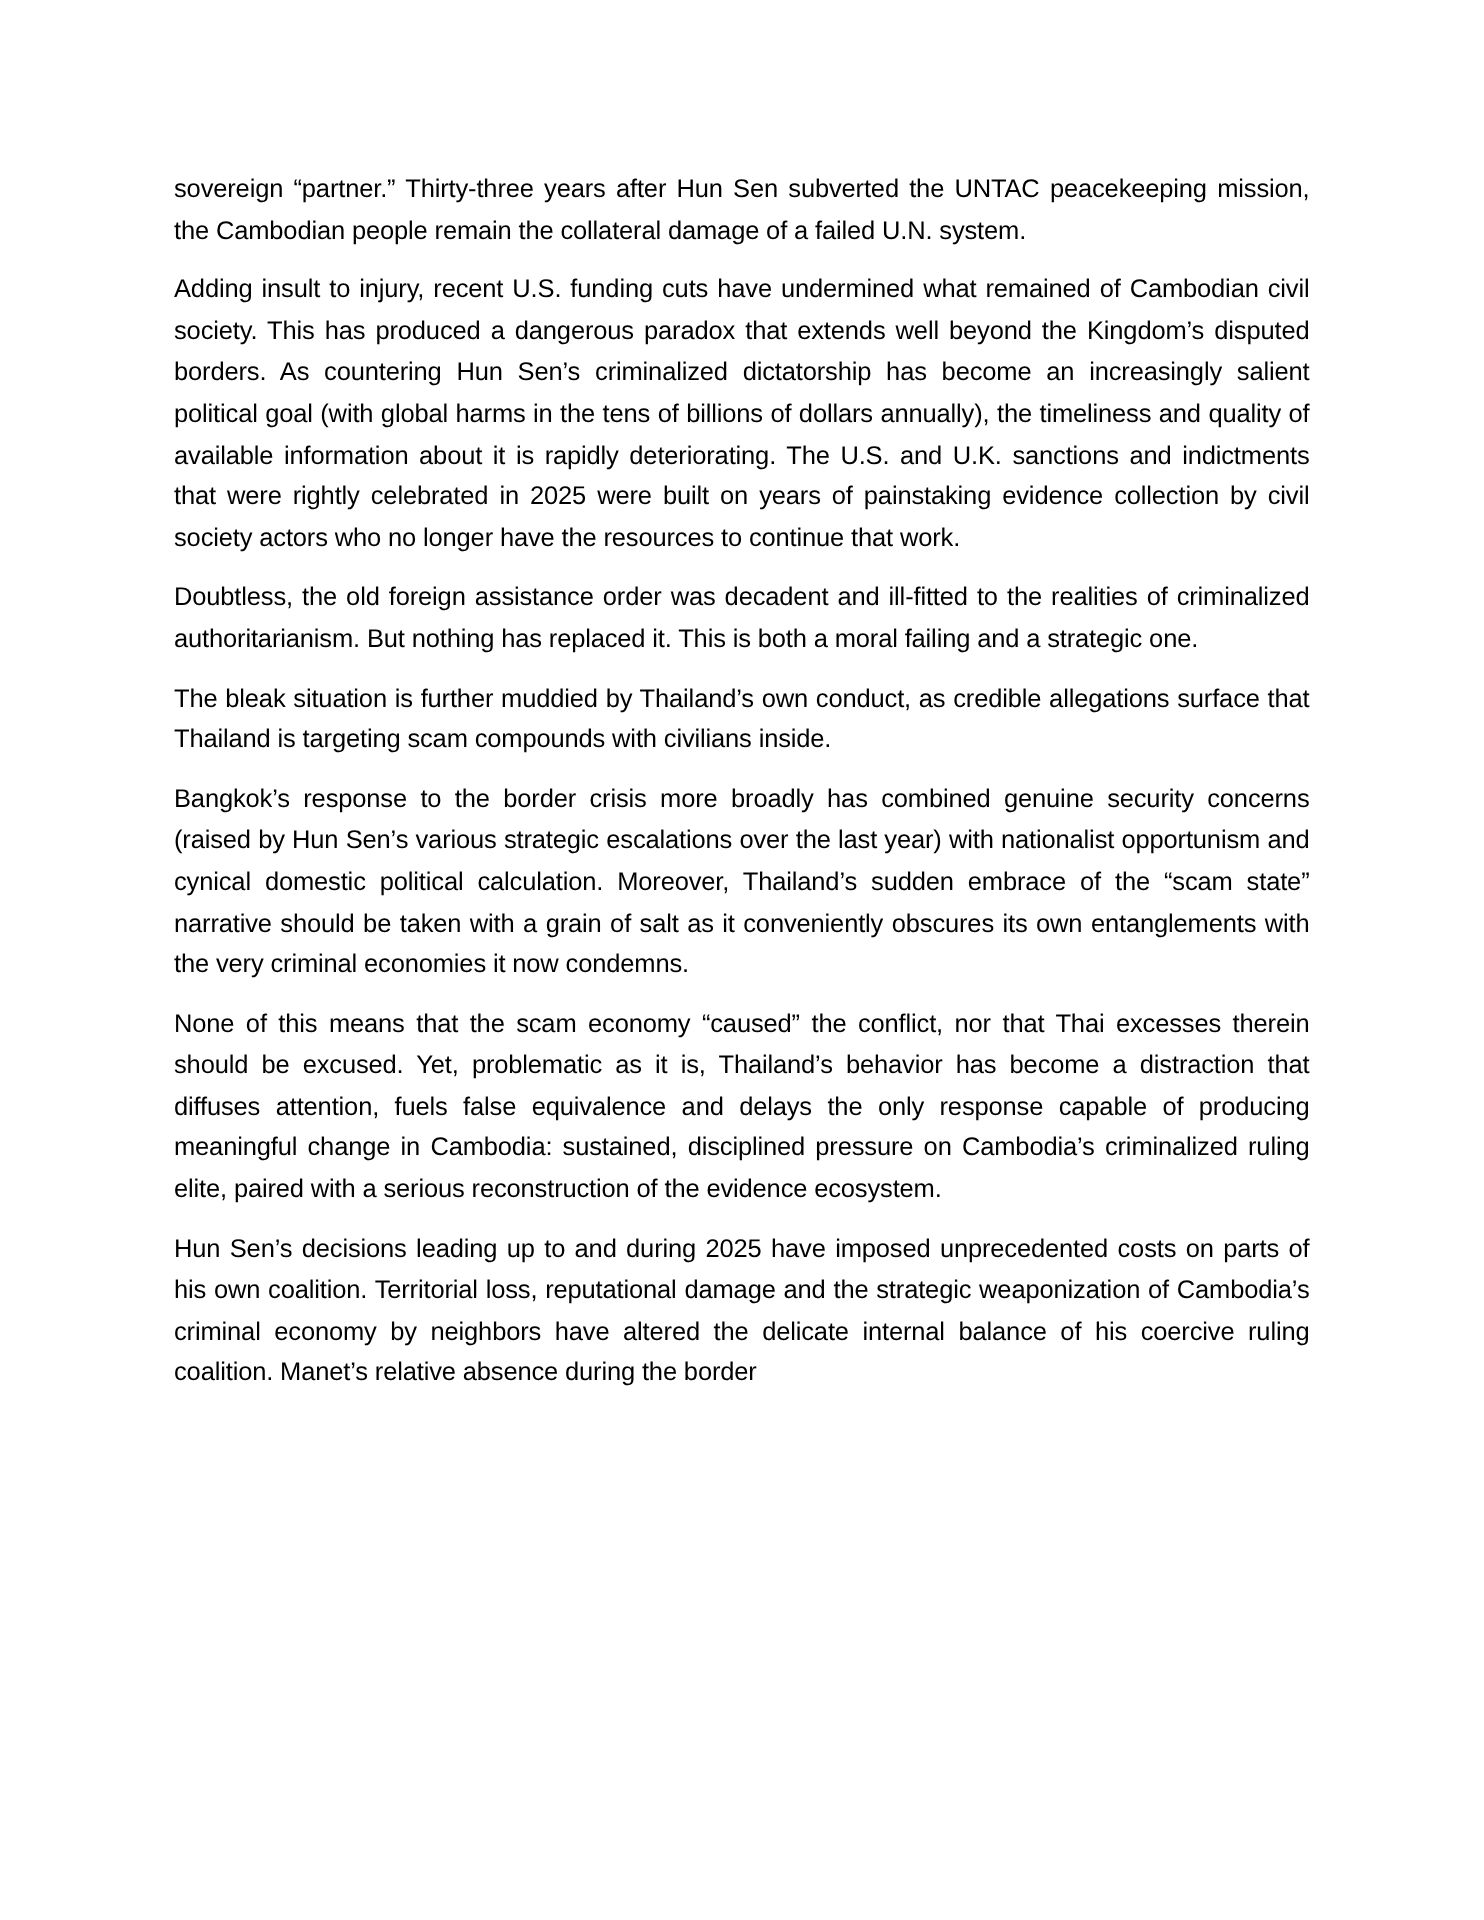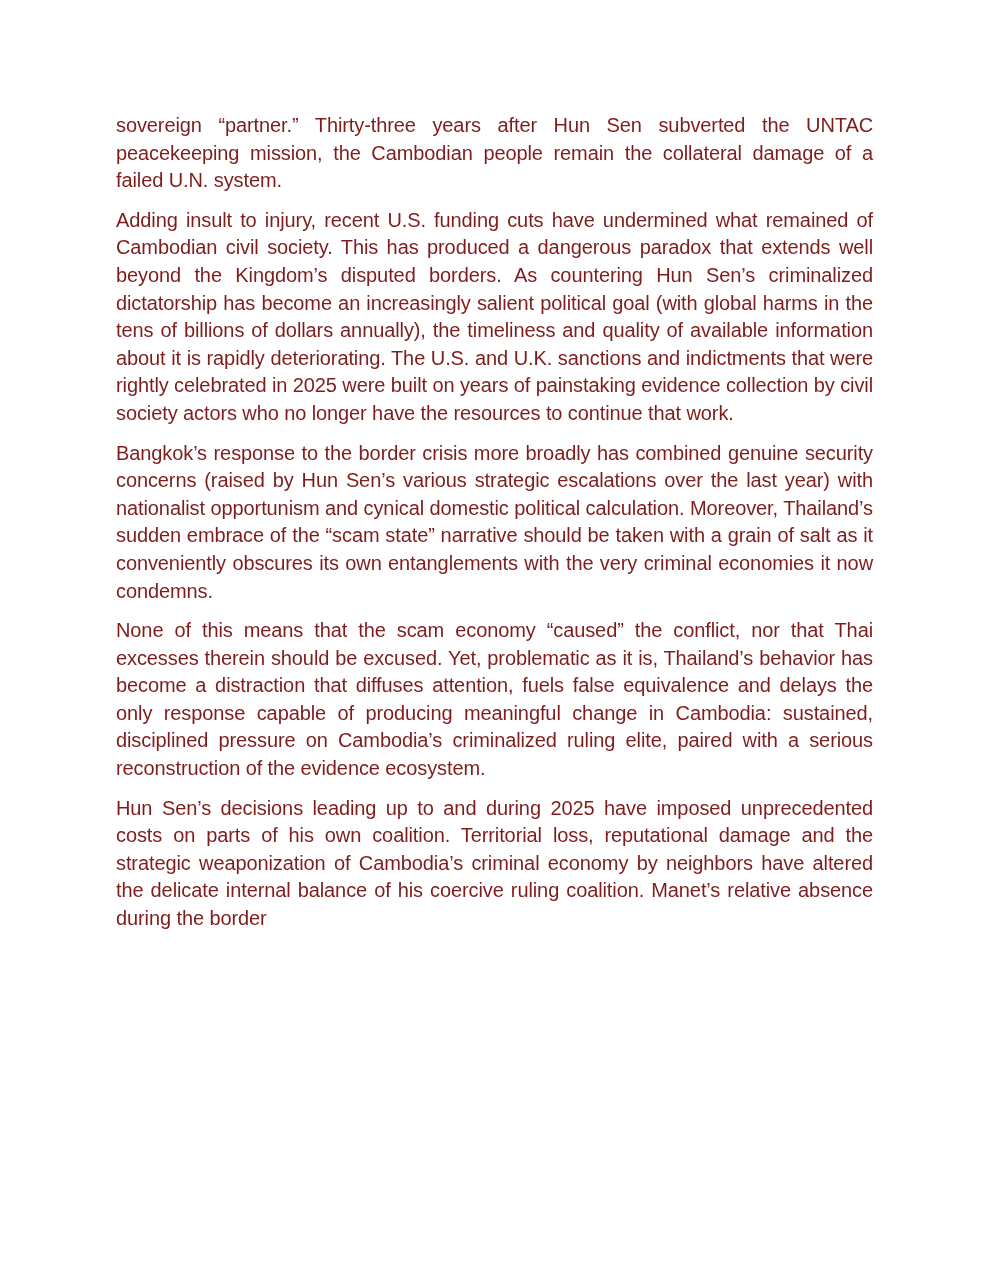--- a/index.html
+++ b/index.html
@@ -15,31 +15,33 @@
   }
   .page {
     box-sizing: border-box;
     width: 989px;
     height: 1280px;
     padding: 112px 116px 0 116px;
     background: #ffffff;
   }
   .page p {
     margin: 0 0 12px 0;
-    font-size: 20px;
+    font-size: 17px;
     line-height: 27.6px;
-    color: #7f1d1d;
+    color: #000000;
     text-align: justify;
     letter-spacing: -0.1px;
     hyphens: none;
     -webkit-font-smoothing: antialiased;
   }
 </style>
 </head>
 <body>
 
 <div class="page">
   <p>sovereign “partner.” Thirty-three years after Hun Sen subverted the UNTAC peacekeeping mission, the Cambodian people remain the collateral damage of a failed U.N. system.</p>
   <p>Adding insult to injury, recent U.S. funding cuts have undermined what remained of Cambodian civil society. This has produced a dangerous paradox that extends well beyond the Kingdom’s disputed borders. As countering Hun Sen’s criminalized dictatorship has become an increasingly salient political goal (with global harms in the tens of billions of dollars annually), the timeliness and quality of available information about it is rapidly deteriorating. The U.S. and U.K. sanctions and indictments that were rightly celebrated in 2025 were built on years of painstaking evidence collection by civil society actors who no longer have the resources to continue that work.</p>
+  <p>Doubtless, the old foreign assistance order was decadent and ill-fitted to the realities of criminalized authoritarianism. But nothing has replaced it. This is both a moral failing and a strategic one.</p>
+  <p>The bleak situation is further muddied by Thailand’s own conduct, as credible allegations surface that Thailand is targeting scam compounds with civilians inside.</p>
   <p>Bangkok’s response to the border crisis more broadly has combined genuine security concerns (raised by Hun Sen’s various strategic escalations over the last year) with nationalist opportunism and cynical domestic political calculation. Moreover, Thailand’s sudden embrace of the “scam state” narrative should be taken with a grain of salt as it conveniently obscures its own entanglements with the very criminal economies it now condemns.</p>
   <p>None of this means that the scam economy “caused” the conflict, nor that Thai excesses therein should be excused. Yet, problematic as it is, Thailand’s behavior has become a distraction that diffuses attention, fuels false equivalence and delays the only response capable of producing meaningful change in Cambodia: sustained, disciplined pressure on Cambodia’s criminalized ruling elite, paired with a serious reconstruction of the evidence ecosystem.</p>
   <p>Hun Sen’s decisions leading up to and during 2025 have imposed unprecedented costs on parts of his own coalition. Territorial loss, reputational damage and the strategic weaponization of Cambodia’s criminal economy by neighbors have altered the delicate internal balance of his coercive ruling coalition. Manet’s relative absence during the border</p>
 </div>
 
 </body></html>

